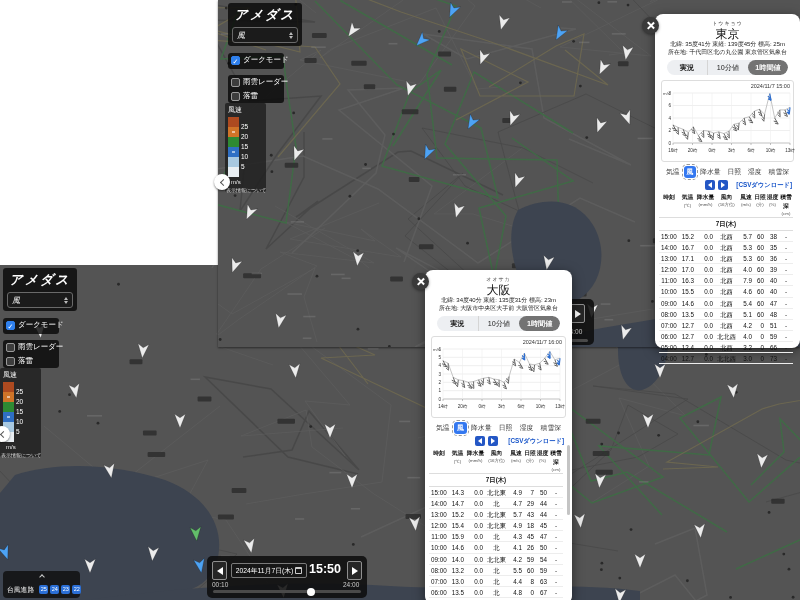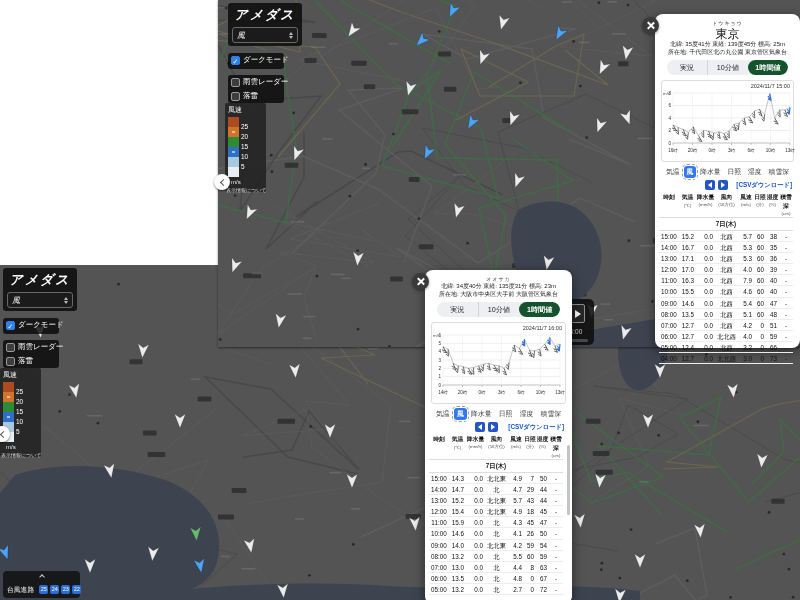--- a/index.html
+++ b/index.html
@@ -96,22 +96,22 @@
   .close-btn:before, .close-btn:after { content:""; position:absolute; left:8px; top:4px;
     width:1.5px; height:9px; background:#fff; }
   .close-btn:before { transform:rotate(45deg); }
   .close-btn:after { transform:rotate(-45deg); }
   .furi { margin-top:6px; text-align:center; font-size:5px; color:#444; letter-spacing:1px; height:6px; }
   .sname { text-align:center; font-size:12px; font-weight:normal; height:14px; }
   .coords, .addr { text-align:center; font-size:6px; color:#222; height:8px; line-height:8px; white-space:nowrap; }
   .modes { margin:4px 12px 0; height:15px; display:flex; background:#edeff2; border-radius:8px; overflow:hidden; }
   .mode-tab { flex:1; font-size:7.2px; display:flex; align-items:center; justify-content:center;
     color:#222; cursor:pointer; border-left:1px solid #d5d5d5; }
-  .mode-tab:first-child { border-left:none; }
-  .mode-tab.active { background:#14532d; color:#fff; border-radius:8px; border-left:none; font-weight:bold; }
+  .mode-tab:first-child { border-left:none;font-weight:bold; }
+  .mode-tab.active { background:#737373; color:#fff; border-radius:8px; border-left:none; font-weight:bold; }
   .chartbox { position:relative; margin:5px 6px 0; height:82px; border:1px solid #ddd; border-radius:3px; }
   .chart-date { position:absolute; top:1.5px; right:3px; font-size:5.5px; color:#333; }
   .chart-svg { position:absolute; left:0; top:8px; width:133px; height:74px; }
   .metrics { margin:4px 8px 0; height:11px; display:flex; align-items:center; justify-content:space-between; }
   .metric-tab { font-size:6.8px; color:#333; cursor:pointer; padding:1px 3px; }
   .metric-tab.active { background:#3478f0; color:#fff; border-radius:3px; outline:1px dashed #999; outline-offset:1px; font-weight:bold; }
   .pager { margin:3px 8px 0; height:10px; display:flex; align-items:center; }
   .pager-btns { display:flex; gap:3px; margin-left:42px; }
   .pg-btn { width:10px; height:10px; background:#2457c5; border-radius:2px; display:flex;
     align-items:center; justify-content:center; cursor:pointer; }
@@ -631,20 +631,38 @@
     </div>
   </div>
 
   <div class="collapse collapse-a">
       <i></i>
     </div>
   <div class="collapse collapse-b">
       <i></i>
     </div>
 
+  <div class="timeline">
+    <div class="tl-btn" style="left:5px">
+        <span class="tri-l"></span>
+      </div>
+    <div class="date-box">
+      <span class="date-text">2024年11月7日(木)</span>
+      <span class="cal-icon"></span>
+    </div>
+    <div class="time-big">15:50</div>
+    <div class="tl-btn" style="left:140px">
+        <span class="tri-r"></span>
+      </div>
+    <div class="tl-lab" style="left:5px">00:10</div>
+    <div class="tl-lab" style="left:136px">24:00</div>
+    <div class="track">
+      <div class="dot" style="left: calc(66% - 4px);"></div>
+    </div>
+  </div>
 
   <div class="ty-bar">
       <i></i>
     </div>
   <div class="ty-box">
     <span class="ty-label">台風進路</span>
     <span style="display:flex;gap:2px">
         <span class="ty-badge">25</span>
         <span class="ty-badge">24</span>
         <span class="ty-badge">23</span>
@@ -899,20 +917,21 @@
         <div class="cell c-num">3.0</div>
         <div class="cell c-num">0</div>
         <div class="cell c-num">73</div>
         <div class="cell c-dir">-</div>
       </div>
   </div>
 
   <div class="card card-osaka">
     <div class="close-btn"></div>
     <div class="furi">オオサカ</div>
+    <div class="sname">大阪</div>
     <div class="coords">北緯: 34度40分 東経: 135度31分 標高: 23m</div>
     <div class="addr">所在地: 大阪市中央区大手前  大阪管区気象台</div>
     <div class="modes">
         <div class="mode-tab">実況</div>
         <div class="mode-tab">10分値</div>
         <div class="mode-tab active">1時間値</div>
       </div>
     <div class="chartbox">
       <div class="chart-date">2024/11/7 16:00</div>
       <svg class="chart-svg" viewBox="0 0 133 74">

